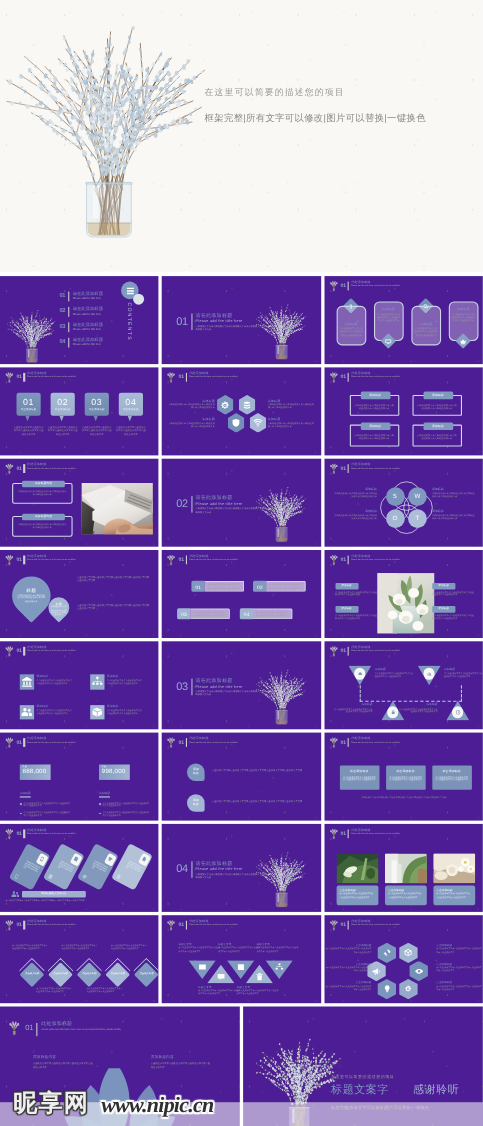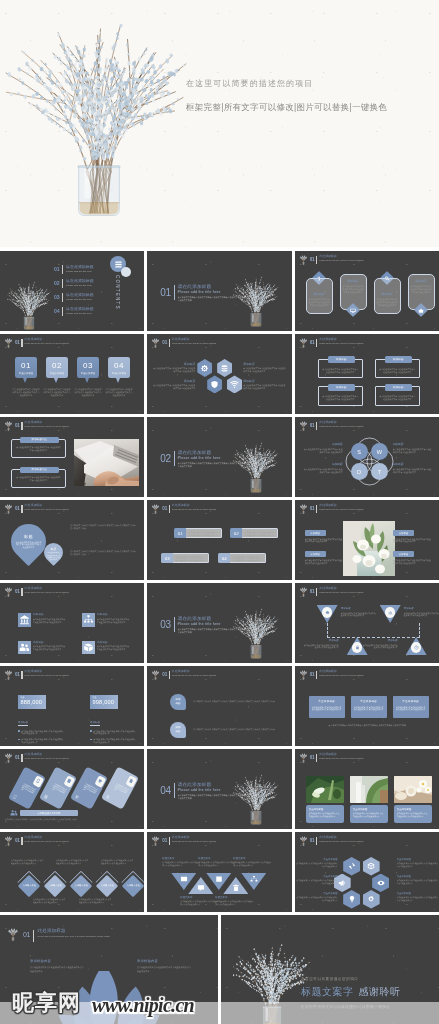--- a/index.html
+++ b/index.html
@@ -22,21 +22,21 @@
 .hero-vase{position:absolute;left:6px;top:16px;width:186px;height:210px;}
 .hero-text{position:absolute;left:186px;top:78px;width:252px;}
 .hero-sub{font-size:8px;color:#9b9b96;letter-spacing:1.1px;line-height:11px;}
 .hero-title{margin-top:11px;font-size:22px;color:#7f99bf;letter-spacing:1px;line-height:26px;white-space:nowrap;}
 .hero-title .t2{color:#a2b5d2;margin-left:8px;}
 .hero-tag{margin-top:13px;font-size:8.5px;color:#8b8b85;letter-spacing:.3px;white-space:nowrap;}
 
 
 .grid{position:absolute;left:0;top:251px;width:439px;}
 .row{display:flex;width:439px;height:80px;margin-bottom:3px;}
-.slide{position:relative;width:144.33px;height:80px;background:#404040;margin-right:3px;overflow:hidden;flex:none;}
+.slide{position:relative;width:144.33px;height:80px;background:#4c1d95;margin-right:3px;overflow:hidden;flex:none;}
 .slide:last-child{margin-right:0;}
 .row.last{height:109px;}
 .row.last .slide{width:218px;height:109px;}
 
 
 .shead{position:absolute;left:4px;top:2.5px;display:flex;align-items:flex-start;}
 .twig{width:9px;height:12px;flex:none;margin-right:2px;margin-top:0px;}
 .shead .num{font-size:4.6px;font-weight:700;color:#93a9c7;line-height:5px;margin-top:3.5px;margin-right:1.6px;letter-spacing:-.2px;}
 .shead .bar{width:1.3px;height:8.5px;background:#cdcdcb;margin-right:2px;margin-top:2px;flex:none;}
 .shead .txts{margin-top:1.5px;}
@@ -296,21 +296,21 @@
 .lw-t{font-size:3.3px;color:#7f99bf;line-height:4.4px;letter-spacing:.2px;}
 .lw-d{font-size:2.1px;color:#9d9d9a;line-height:3.2px;margin-top:3px;word-break:break-all;}
 .lwleaf{position:absolute;left:50%;margin-left:-52px;bottom:-18px;width:104px;height:72px;}
 
 
 .thvase{position:absolute;left:12px;top:22px;width:78px;height:100px;}
 .thtx{position:absolute;left:80px;top:62px;width:138px;}
 .thsub{font-size:3.6px;color:#9b9b96;letter-spacing:.5px;line-height:5px;}
 .thttl{margin-top:4px;font-size:10px;letter-spacing:.5px;line-height:12px;white-space:nowrap;}
 .thttl .a{color:#7f99bf;}
-.thttl .b{color:#a2b5d2;margin-left:5px;}
+.thttl .b{color:#a2b5d2;margin-left:22px;}
 .thtag{margin-top:6px;font-size:3.8px;color:#8b8b85;letter-spacing:.1px;white-space:nowrap;}
 
 
 .wm{position:absolute;left:0;bottom:0;width:439px;height:36px;}
 .wm-bg{position:absolute;left:0;bottom:0;width:439px;height:22px;background:rgba(255,255,255,.55);}
 .wm-lg{position:absolute;left:12px;top:3px;font-size:22px;font-weight:700;color:#efefef;letter-spacing:1px;line-height:24px;
  text-shadow:0 0 1px #3b3b3b,1px 0 1px #3b3b3b,-1px 0 1px #3b3b3b,0 1px 1px #3b3b3b,0 -1px 1px #3b3b3b,1px 1px 1px #3b3b3b,-1px -1px 1px #3b3b3b,1px -1px 1px #3b3b3b,-1px 1px 1px #3b3b3b;
  font-family:"Liberation Sans",sans-serif;}
 .wm-url{position:absolute;left:92px;top:6px;font-size:20px;font-weight:700;font-style:italic;color:#2f2f2f;letter-spacing:-.7px;line-height:22px;
  text-shadow:0 0 2px #fff,1.5px 0 1px #fff,-1.5px 0 1px #fff,0 1.5px 1px #fff,0 -1.5px 1px #fff,1.5px 1.5px 1px #fff,-1.5px -1.5px 1px #fff,1.5px -1.5px 1px #fff,-1.5px 1.5px 1px #fff;

